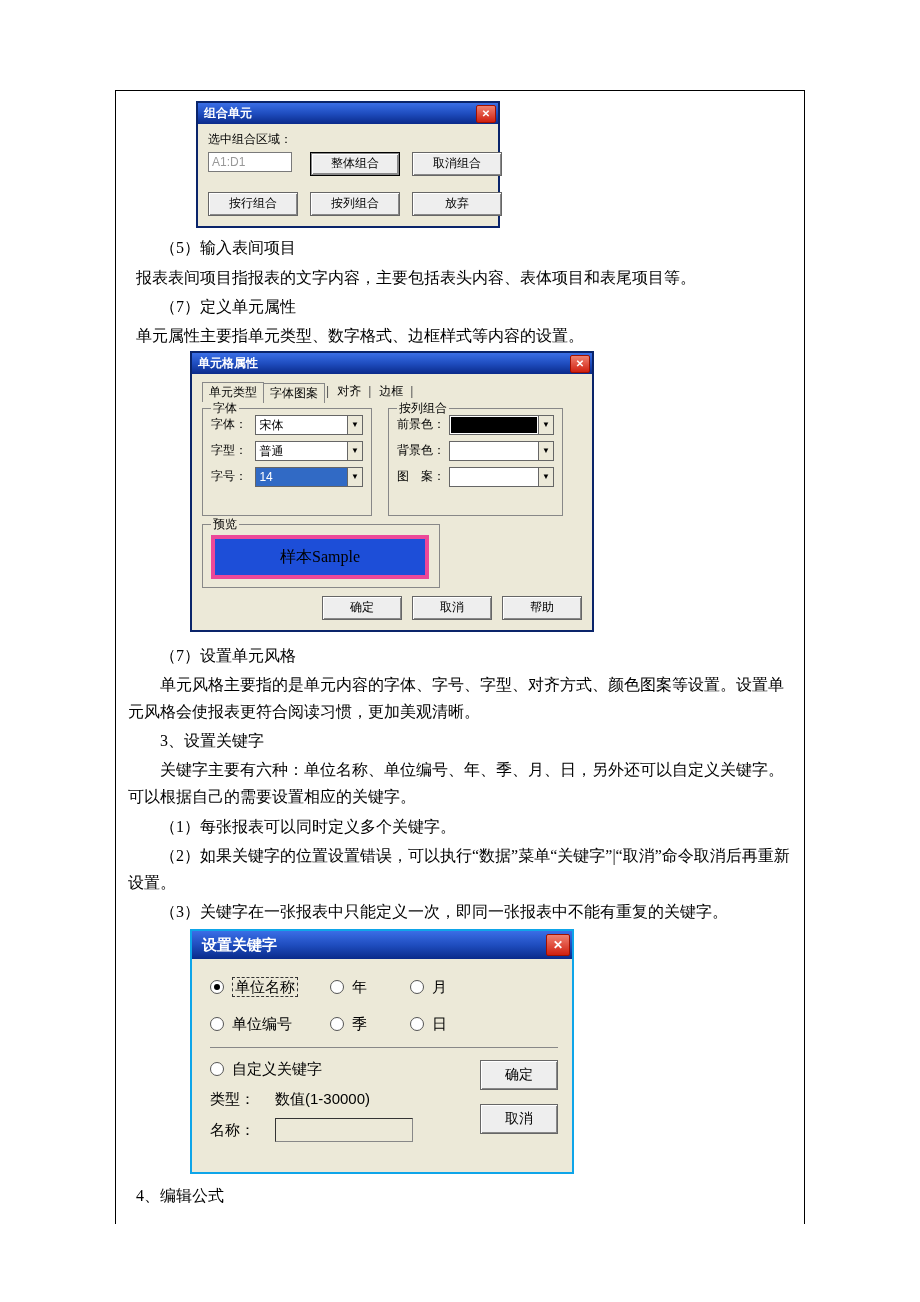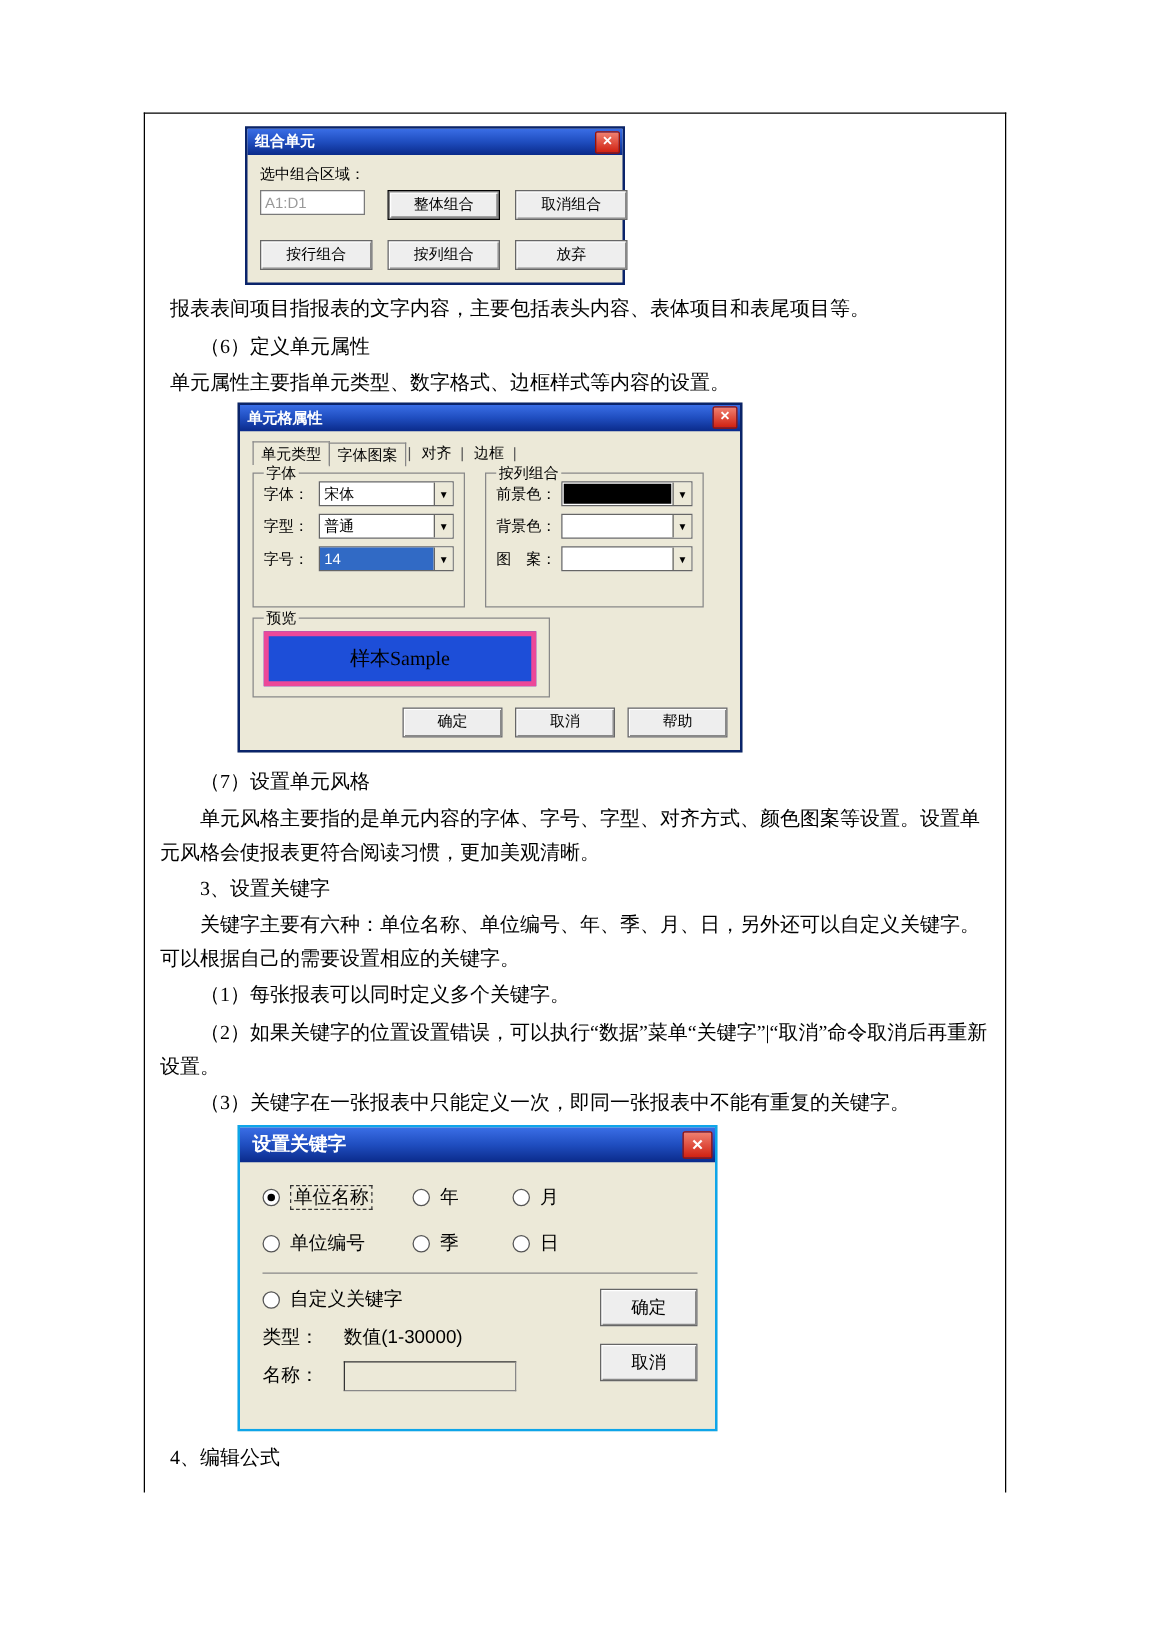--- a/index.html
+++ b/index.html
@@ -258,22 +258,23 @@
             <div class="xp-btn default">整体组合</div>
             <div class="xp-btn">取消组合</div>
             <div class="xp-btn">按行组合</div>
             <div class="xp-btn">按列组合</div>
             <div class="xp-btn">放弃</div>
           </div>
         </div>
       </div>
     </div>
 
+    <p class="indent1">（5）输入表间项目</p>
     <p style="margin-left:0.5em;">报表表间项目指报表的文字内容，主要包括表头内容、表体项目和表尾项目等。</p>
-    <p class="indent1">（6）定义单元属性</p>
+    <p class="indent1">（7）定义单元属性</p>
     <p style="margin-left:0.5em;">单元属性主要指单元类型、数字格式、边框样式等内容的设置。</p>
 
     <div class="dlg2-wrap">
       <div class="xp-dialog dlg2">
         <div class="xp-titlebar">
           <span>单元格属性</span>
           <span class="xp-close">✕</span>
         </div>
         <div class="xp-body">
           <div class="tabrow">

